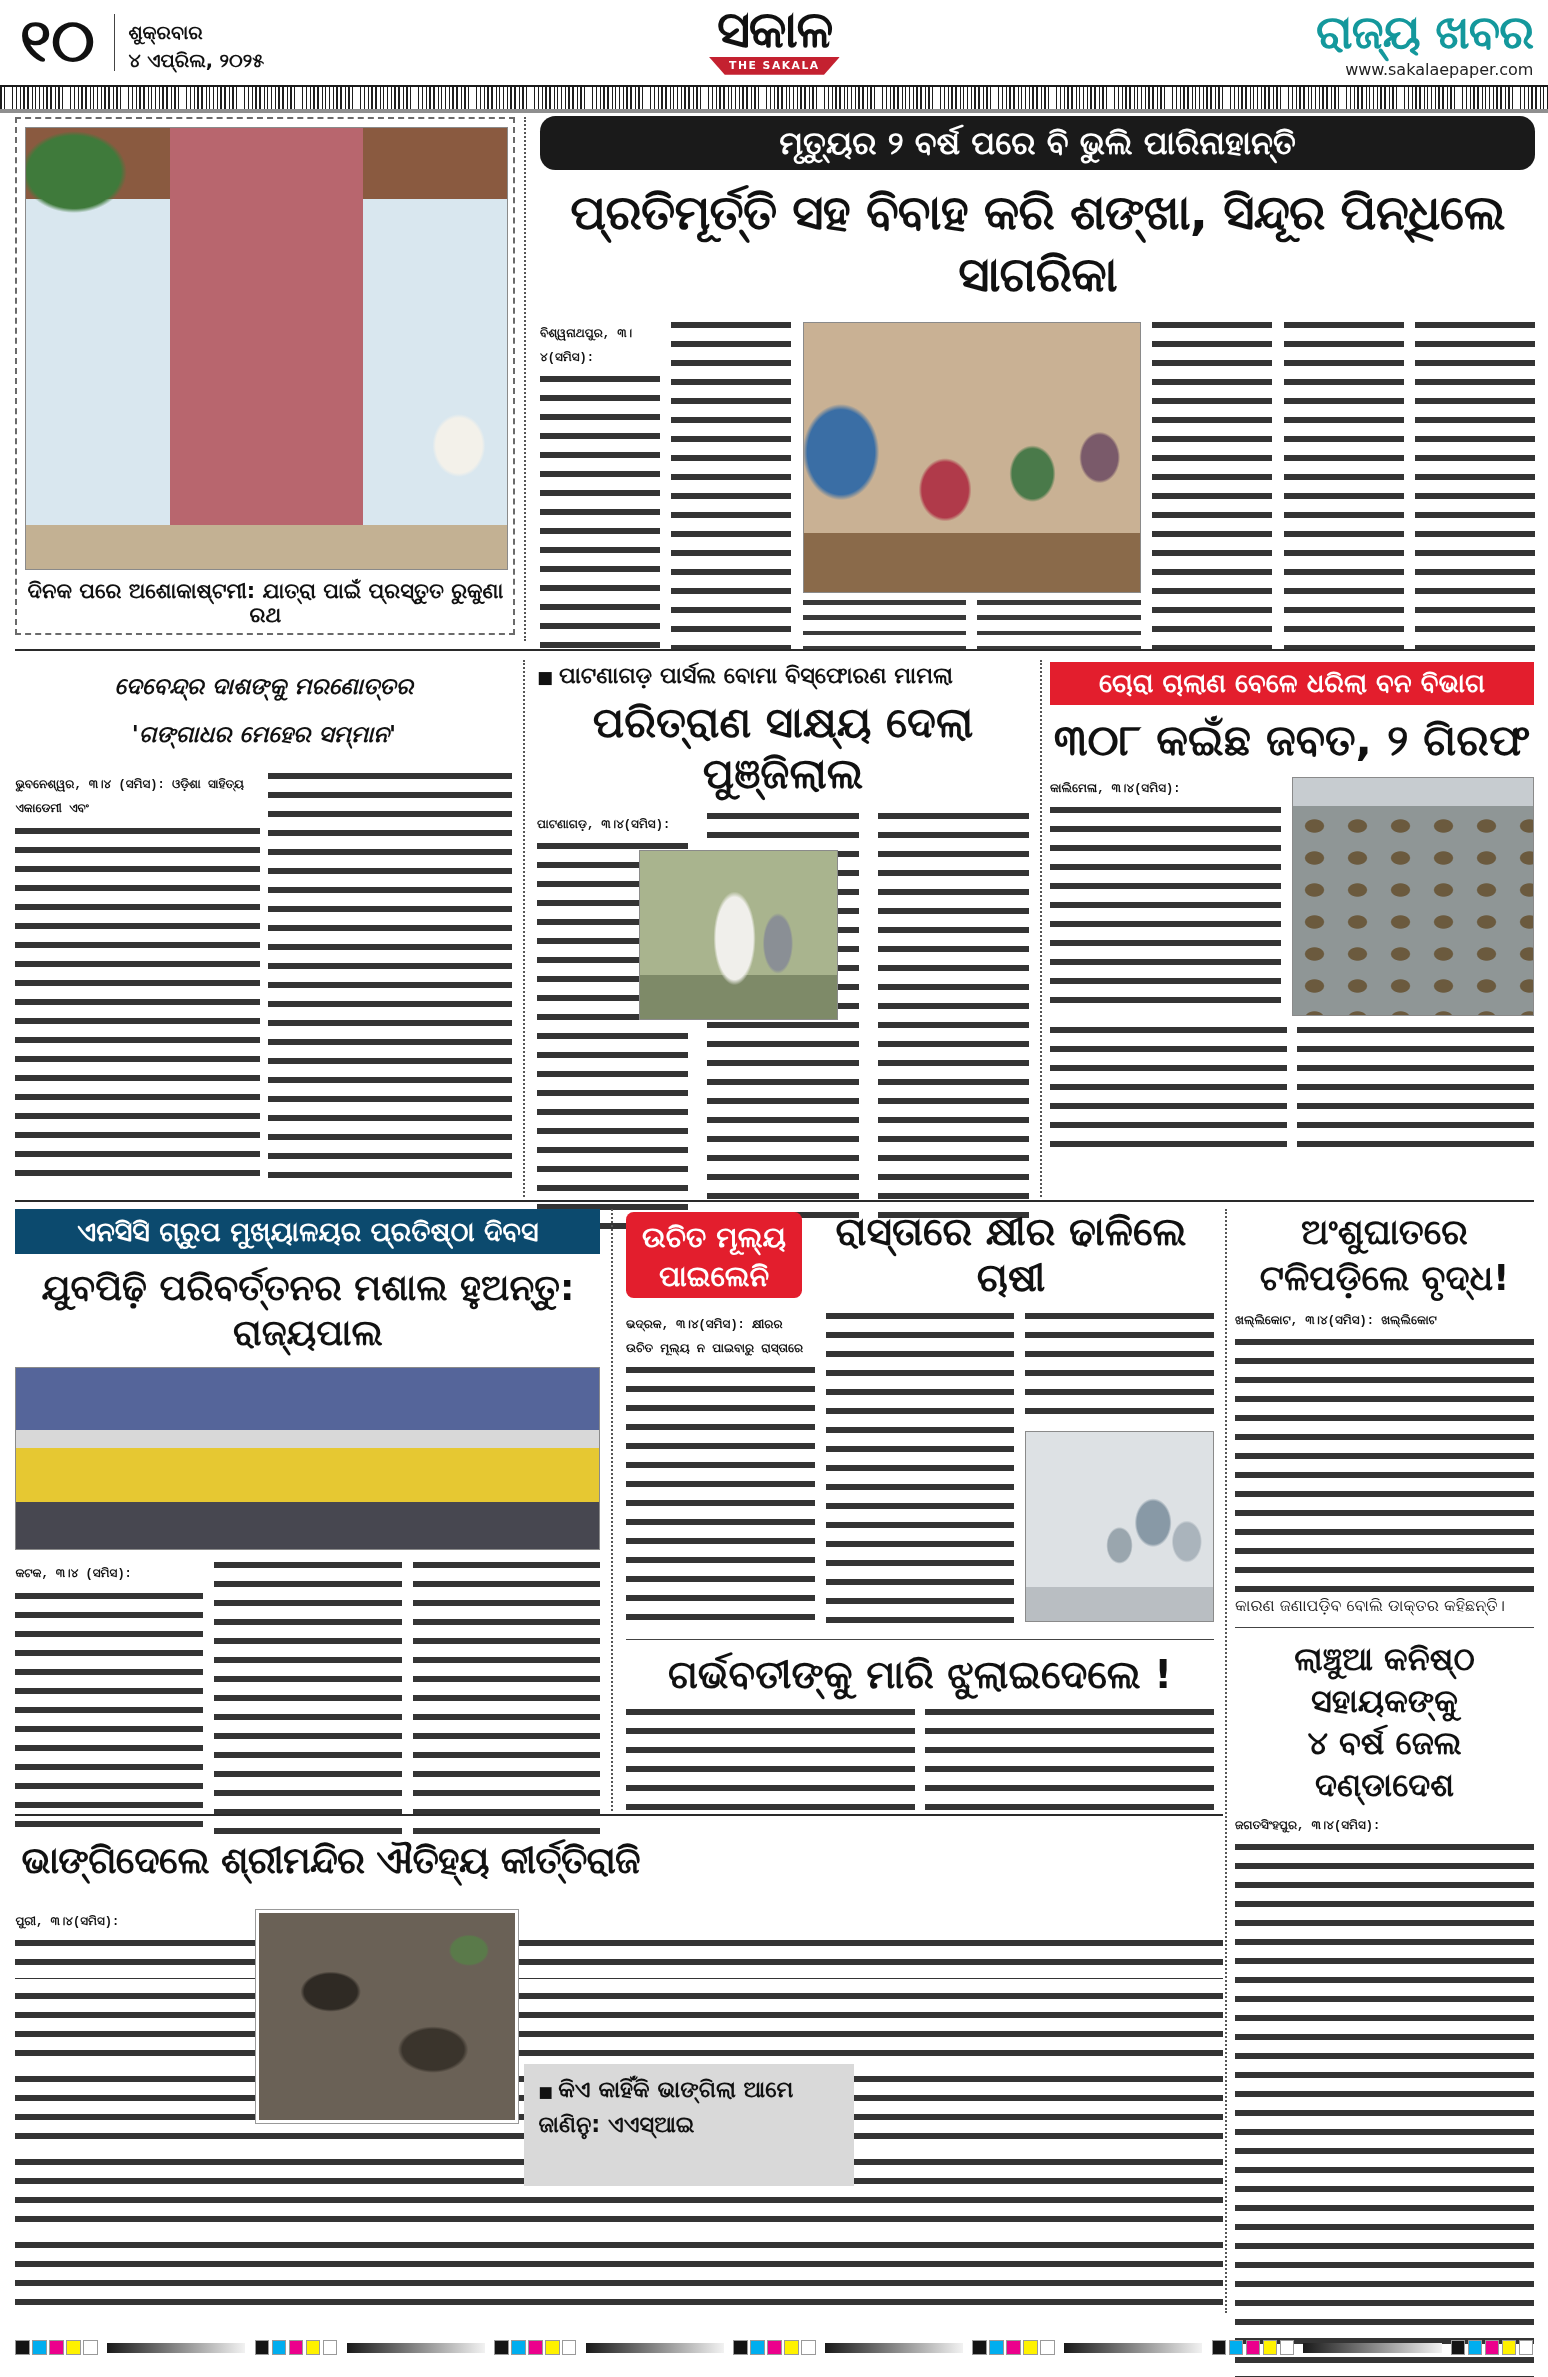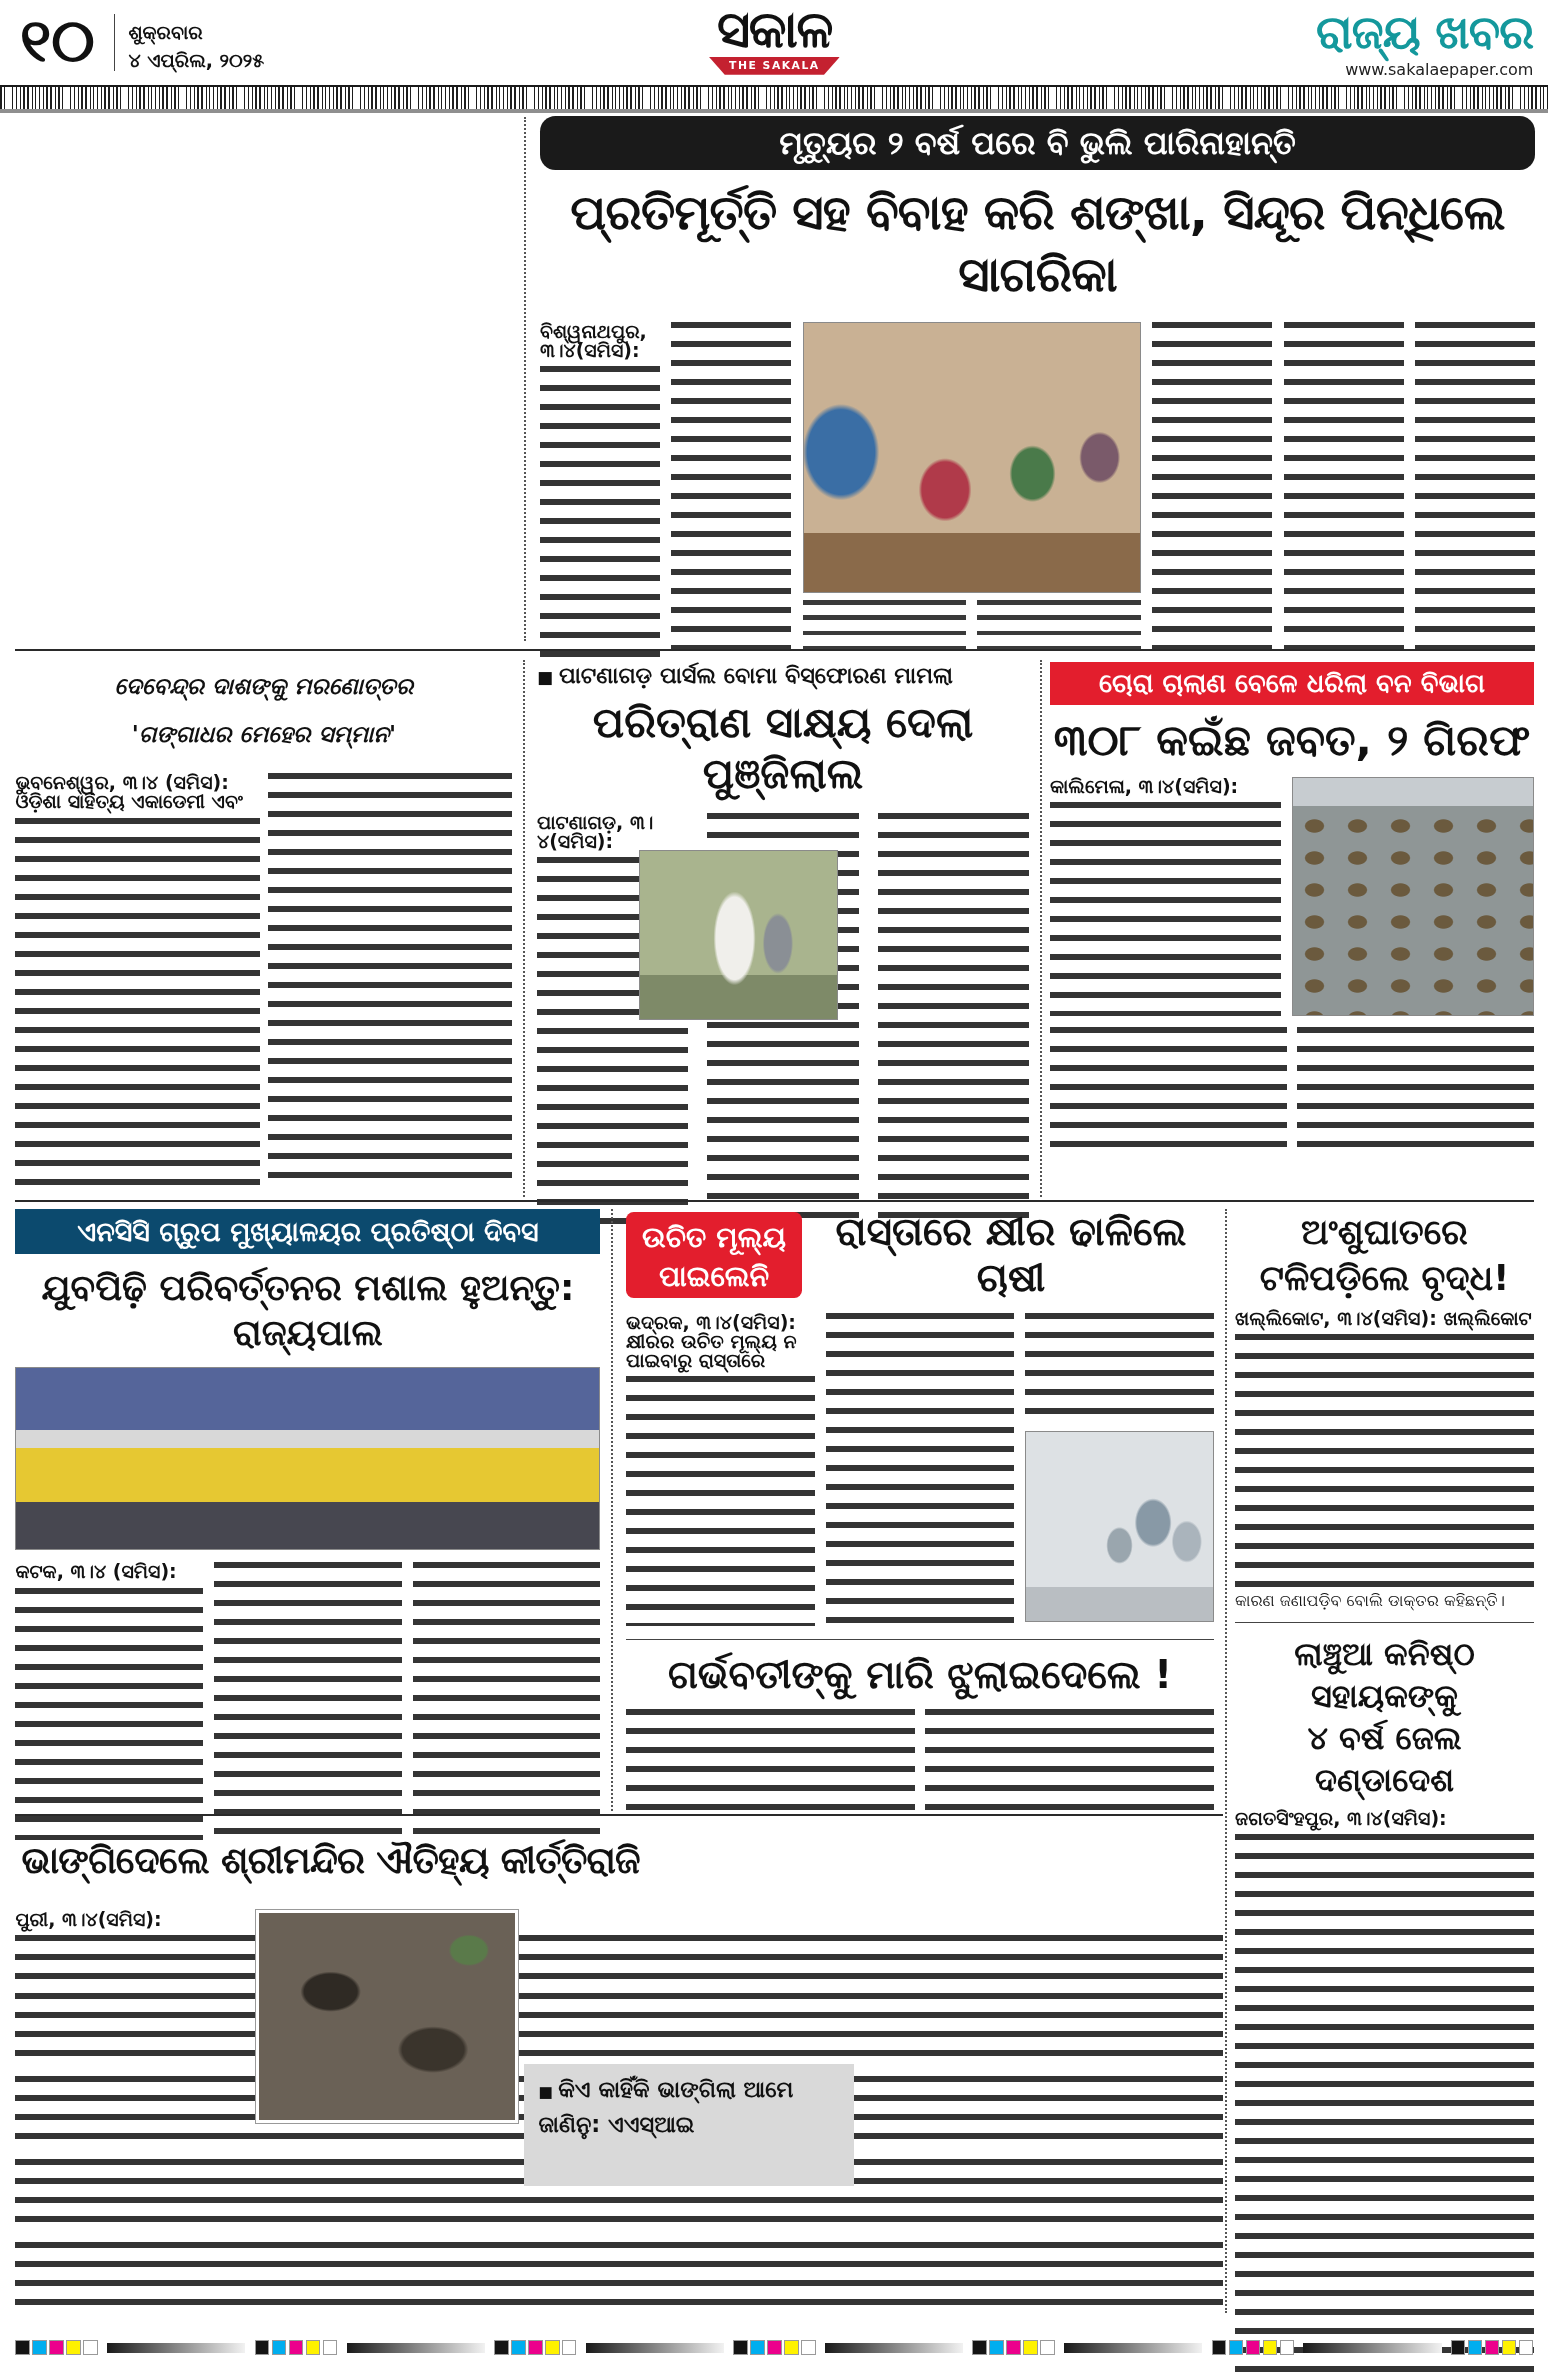--- a/index.html
+++ b/index.html
@@ -17,21 +17,21 @@
   .sect{position:absolute;right:0;top:4.6px;text-align:right;}
   .sect-title{font-size:46px;font-weight:800;color:#14989c;line-height:49px;letter-spacing:-0.8px;}
   .website{font-size:16px;color:#222;margin-top:3.1px;}
 
   
   .sep{position:absolute;left:0;top:85px;width:1548px;height:21.6px;border-top:2.3px solid #1a1a1a;border-bottom:4.6px solid #8f8f8f;background:repeating-linear-gradient(to right,#1d1d1d 0 1.5px,#fff 1.5px 3.9px,#1d1d1d 3.9px 5.4px,#fff 5.4px 8.5px,#1d1d1d 8.5px 9.3px,#fff 9.3px 11.6px);}
 
   
   .tl{background-image:repeating-linear-gradient(to bottom,#343434 0 6.2px,transparent 6.2px 19px);}
   .tls{background-image:repeating-linear-gradient(to bottom,#3a3a3a 0 4.6px,transparent 4.6px 15.4px);}
-  .byline{font-size:19px;font-weight:800;line-height:19px;margin-bottom:6.2px;}
+  .byline{font-size:12px;font-weight:800;line-height:24px;margin-bottom:6.2px;font-family:Liberation Mono, monospace;}
   .smalltxt{font-size:16px;line-height:21px;}
   .vrule{position:absolute;border-left:2.3px dotted #555;width:0;}
   .hrule{position:absolute;border-top:2.3px solid #2a2a2a;height:0;}
   .photo{border:0.8px solid #8a8a8a;}
 
   
   .ph-chariot{background:
     radial-gradient(85px 66px at 10% 10%, #3f7a3b 0 55%, transparent 62%),
     radial-gradient(42px 50px at 90% 72%, #f3f1ea 0 55%, transparent 63%),
     linear-gradient(to top, #c3b193 0 10%, transparent 10%),
@@ -170,20 +170,24 @@
       <div class="ribbon">THE SAKALA</div>
     </div>
     <div class="sect">
       <div class="sect-title">ରାଜ୍ୟ ଖବର</div>
       <div class="website">www.sakalaepaper.com</div>
     </div>
   </div>
 
   <div class="sep"></div>
 
+  <div class="leadframe">
+    <div class="ph-chariot photo"></div>
+    <div class="capt">ଦିନକ ପରେ ଅଶୋକାଷ୍ଟମୀ: ଯାତ୍ରା ପାଇଁ ପ୍ରସ୍ତୁତ ରୁକୁଣା ରଥ</div>
+  </div>
   <div class="vrule" style="left:524px;top:117px;height:524px;"></div>
 
   <div class="lead">
     <div class="lead-banner">ମୃତ୍ୟୁର ୨ ବର୍ଷ ପରେ ବି ଭୁଲି ପାରିନାହାନ୍ତି</div>
     <div class="lead-headline">ପ୍ରତିମୂର୍ତ୍ତି ସହ ବିବାହ କରି ଶଙ୍ଖା, ସିନ୍ଦୂର ପିନ୍ଧିଲେ ସାଗରିକା</div>
     <div class="lead-body">
       <div class="lcol">
         <div class="byline">ବିଶ୍ୱନାଥପୁର, ୩।୪(ସମିସ):</div>
         <div class="tl"></div>
       </div>

